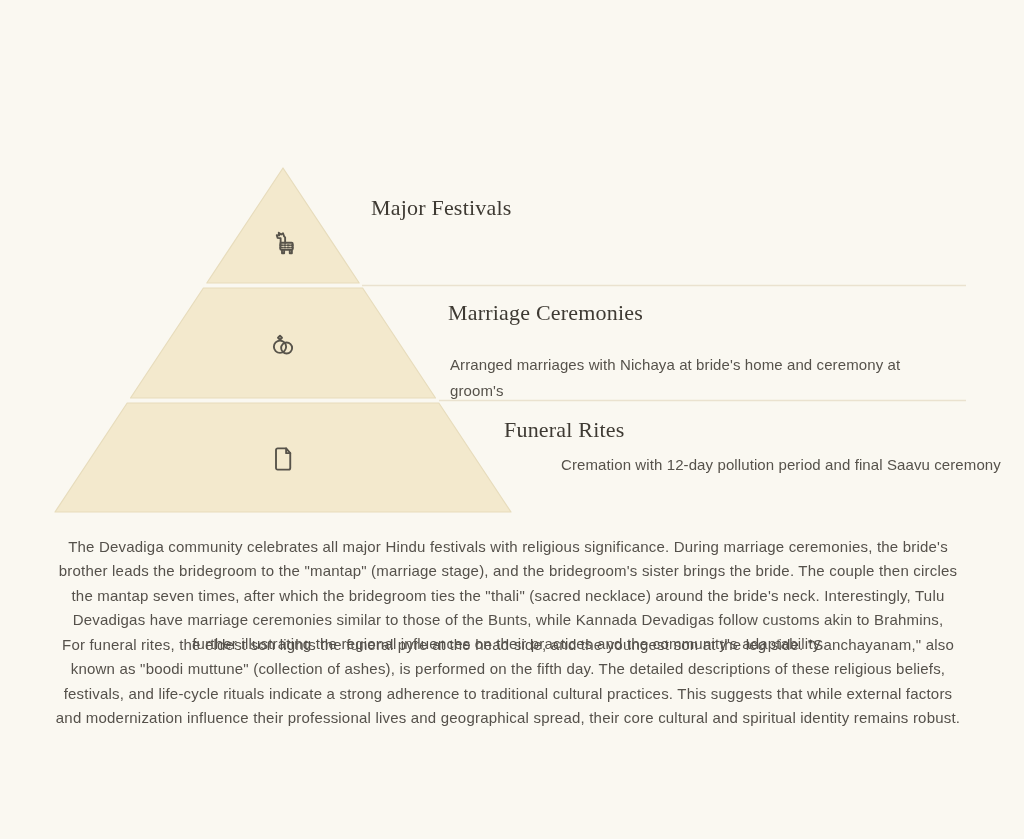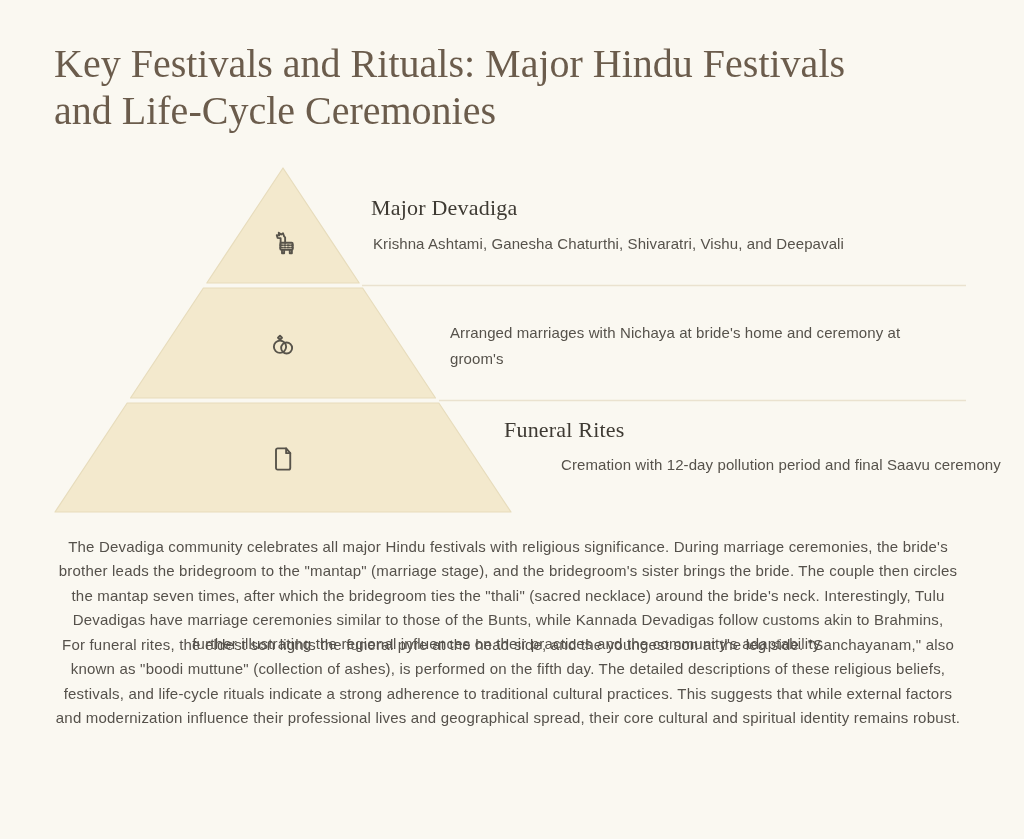--- a/index.html
+++ b/index.html
@@ -52,42 +52,41 @@
   .tier-desc {
     position: absolute;
     font-size: 15px;
     line-height: 26px;
     color: #56524b;
     letter-spacing: 0.1px;
   }
   .t1-heading { left: 371px; top: 195px; }
   .t1-desc    { left: 373px; top: 231px; width: 560px; }
   .t2-heading { left: 448px; top: 300px; }
-  .t2-desc    { left: 450px; top: 320px; width: 492px; }
+  .t2-desc    { left: 450px; top: 352px; width: 492px; }
   .t3-heading { left: 504px; top: 417px; }
   .t3-desc    { left: 525px; top: 452px; width: 442px; margin-left: 36px; }
   .body-text {
     position: absolute;
     left: 54px;
     width: 908px;
     font-size: 15px;
     line-height: 24.3px;
     letter-spacing: 0.2px;
     color: #55514b;
     text-align: center;
   }
   .para-1 { top: 535px; }
   .para-2 { top: 633px; }
 </style>
 </head>
 <body>
 
 <div class="page">
 
-  <h1 class="title">Key Festivals and Rituals: Major Hindu Festivals and Life-Cycle Ceremonies</h1>
 
   <svg class="pyramid-svg" viewBox="0 0 920 360" aria-hidden="true">
     <polygon points="233,8 156.8,123 309.2,123" fill="#f3e9cd" stroke="#e7dcbc" stroke-width="1.2" stroke-linejoin="round"></polygon>
     <polygon points="153.4,128 312.6,128 385.5,238 80.5,238" fill="#f3e9cd" stroke="#e7dcbc" stroke-width="1.2" stroke-linejoin="round"></polygon>
     <polygon points="77.2,243 388.8,243 461,352 5,352" fill="#f3e9cd" stroke="#e7dcbc" stroke-width="1.2" stroke-linejoin="round"></polygon>
     <line x1="312" y1="125.5" x2="916" y2="125.5" stroke="#eae2cf" stroke-width="1.6"></line>
     <line x1="389" y1="240.5" x2="916" y2="240.5" stroke="#eae2cf" stroke-width="1.6"></line>
   </svg>
 
   <div class="tier-icon icon-pinata">
@@ -107,23 +106,23 @@
     </svg>
   </div>
 
   <div class="tier-icon icon-document">
     <svg viewBox="0 0 24 24" fill="none" stroke="currentColor" stroke-width="1.5" stroke-linecap="round" stroke-linejoin="round">
       <path d="M14.5 3.5H7.7a1.3 1.3 0 0 0-1.3 1.3v14.4a1.3 1.3 0 0 0 1.3 1.3h8.8a1.3 1.3 0 0 0 1.3-1.3V7.3z"></path>
       <path d="M14.5 3.5v3.8h3.3"></path>
     </svg>
   </div>
 
-  <div class="tier-heading t1-heading">Major Devadiga</div>
-  <div class="tier-desc t1-desc">Krishna Ashtami, Ganesha Chaturthi, Shivaratri, Vishu, and Deepavali</div>
+  <div class="tier-heading t1-heading">Major Festivals</div>
 
+  <div class="tier-heading t2-heading">Marriage Ceremonies</div>
   <div class="tier-desc t2-desc">Arranged marriages with Nichaya at bride's home and ceremony at groom's</div>
 
   <div class="tier-heading t3-heading">Funeral Rites</div>
   <div class="tier-desc t3-desc">Cremation with 12-day pollution period and final Saavu ceremony</div>
 
   <p class="body-text para-1">The Devadiga community celebrates all major Hindu festivals with religious significance. During marriage ceremonies, the bride's brother leads the bridegroom to the "mantap" (marriage stage), and the bridegroom's sister brings the bride. The couple then circles the mantap seven times, after which the bridegroom ties the "thali" (sacred necklace) around the bride's neck. Interestingly, Tulu Devadigas have marriage ceremonies similar to those of the Bunts, while Kannada Devadigas follow customs akin to Brahmins, further illustrating the regional influences on their practices and the community's adaptability.</p>
   <p class="body-text para-2">For funeral rites, the eldest son lights the funeral pyre at the head side, and the youngest son at the leg side. "Sanchayanam," also known as "boodi muttune" (collection of ashes), is performed on the fifth day. The detailed descriptions of these religious beliefs, festivals, and life-cycle rituals indicate a strong adherence to traditional cultural practices. This suggests that while external factors and modernization influence their professional lives and geographical spread, their core cultural and spiritual identity remains robust.</p>
 
 </div>
 

